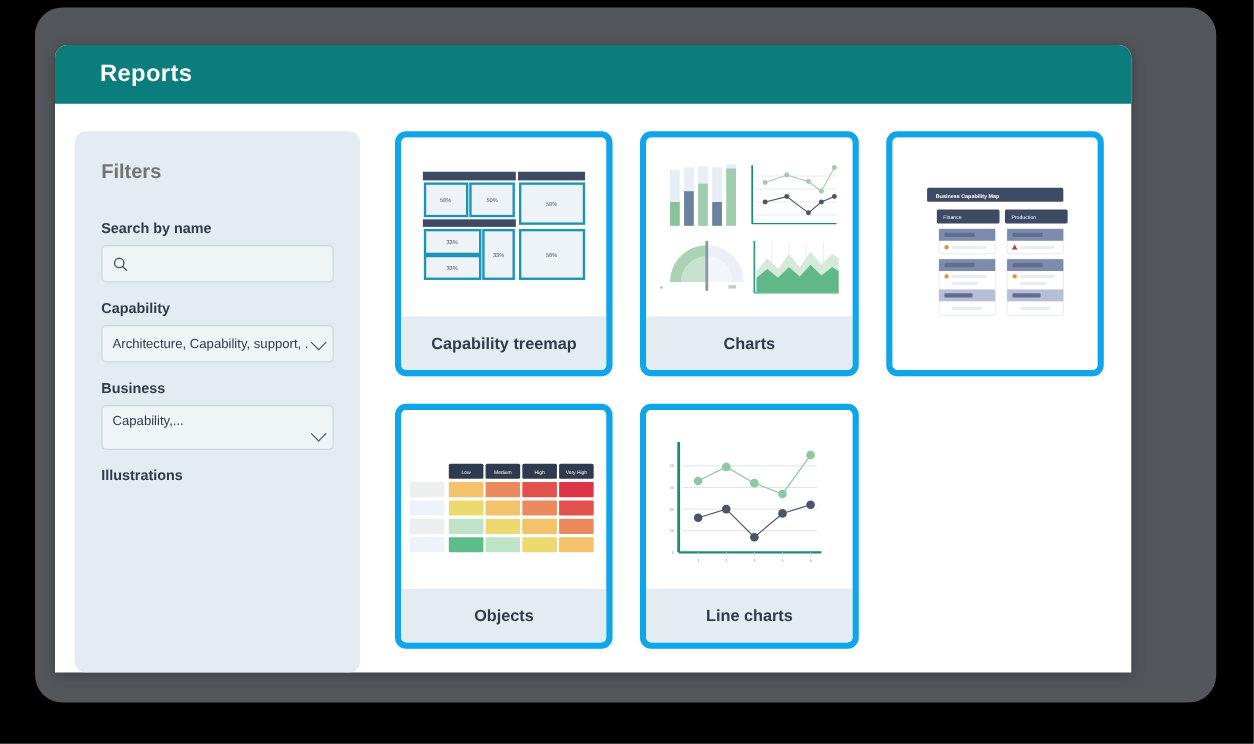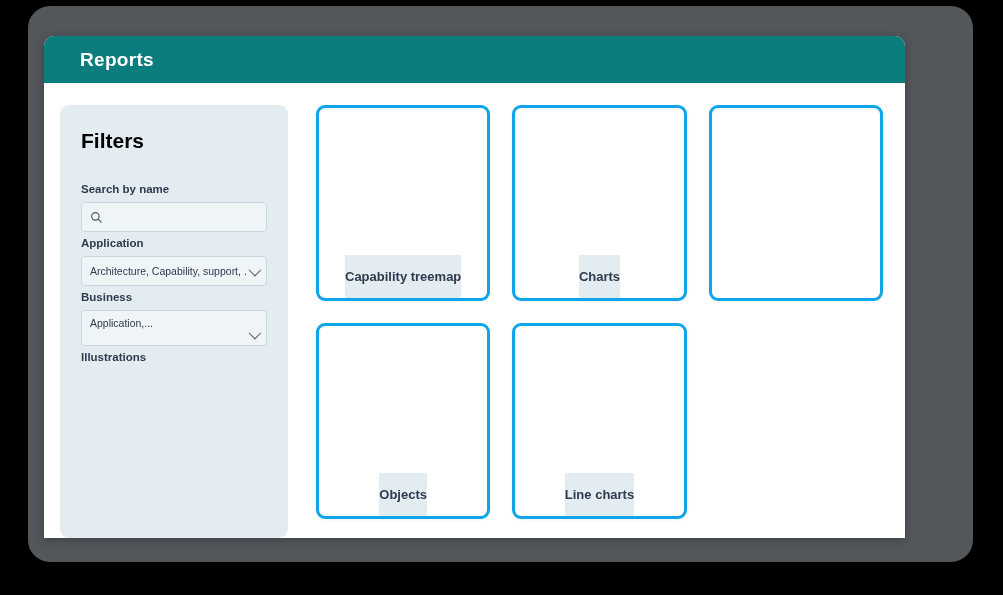--- a/index.html
+++ b/index.html
@@ -54,26 +54,26 @@
 
   
   .sidebar {
     width: 228px;
     flex: 0 0 228px;
     background: #e3ecf1;
     border-radius: 9px;
     padding: 24px 21px 0 21px;
   }
   .sidebar-title {
-    font-size: 21px;
+    font-size: 16px;
     font-weight: bold;
-    color: #000000;
+    color: #737373;
     margin-bottom: 30px;
   }
-  .filter-group { margin-bottom: 5px; }
+  .filter-group { margin-bottom: 15px; }
   .filter-label {
     font-size: 11.5px;
     font-weight: bold;
     color: #2f3a4e;
     margin-bottom: 7px;
   }
   .filter-control {
     height: 30px;
     background: #eff4f7;
     border: 1px solid #cbd7e0;
@@ -106,27 +106,26 @@
   .card-grid {
     flex: 1;
     display: grid;
     grid-template-columns: repeat(3, 1fr);
     grid-template-rows: 196px 196px;
     gap: 22px 22px;
     padding-right: 4px;
   }
   .card {
     background: #ffffff;
-    border: 3px solid #0ea5e9;
+    border: 5px solid #0ea5e9;
     border-radius: 9px;
     overflow: hidden;
     display: flex;
     flex-direction: column;
     box-shadow: 0 1px 3px rgba(40,60,80,.07);
-    align-items: center;
   }
   .card-thumb {
     flex: 1;
     position: relative;
     overflow: hidden;
     background: #ffffff;
   }
   .card-caption {
     height: 43px;
     background: #e3ecf1;
@@ -160,31 +159,31 @@
         <div class="filter-control">
           <svg class="search-icon" viewBox="0 0 16 16">
             <circle cx="6.6" cy="6.6" r="4.6" fill="none" stroke="#4a5568" stroke-width="1.4"></circle>
             <line x1="10" y1="10" x2="14.2" y2="14.2" stroke="#4a5568" stroke-width="1.4"></line>
           </svg>
           <span class="filter-value" placeholder=""></span>
         </div>
       </div>
 
       <div class="filter-group">
-        <div class="filter-label">Application</div>
+        <div class="filter-label">Capability</div>
         <div class="filter-control">
           <span class="filter-value">Architecture, Capability, support, ...</span>
           <span class="chev"></span>
         </div>
       </div>
 
       <div class="filter-group">
         <div class="filter-label">Business</div>
         <div class="filter-control tall">
-          <span class="filter-value">Application,...</span>
+          <span class="filter-value">Capability,...</span>
           <span class="chev low"></span>
         </div>
       </div>
 
       <div class="filter-group">
         <div class="filter-label">Illustrations</div>
       </div>
     </aside>
 
     <main class="card-grid">

